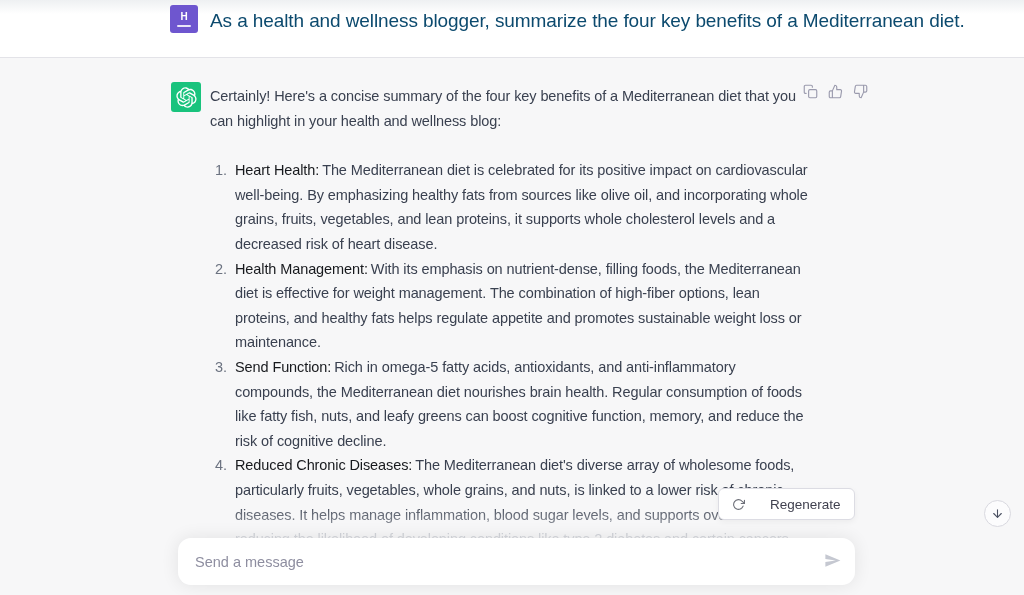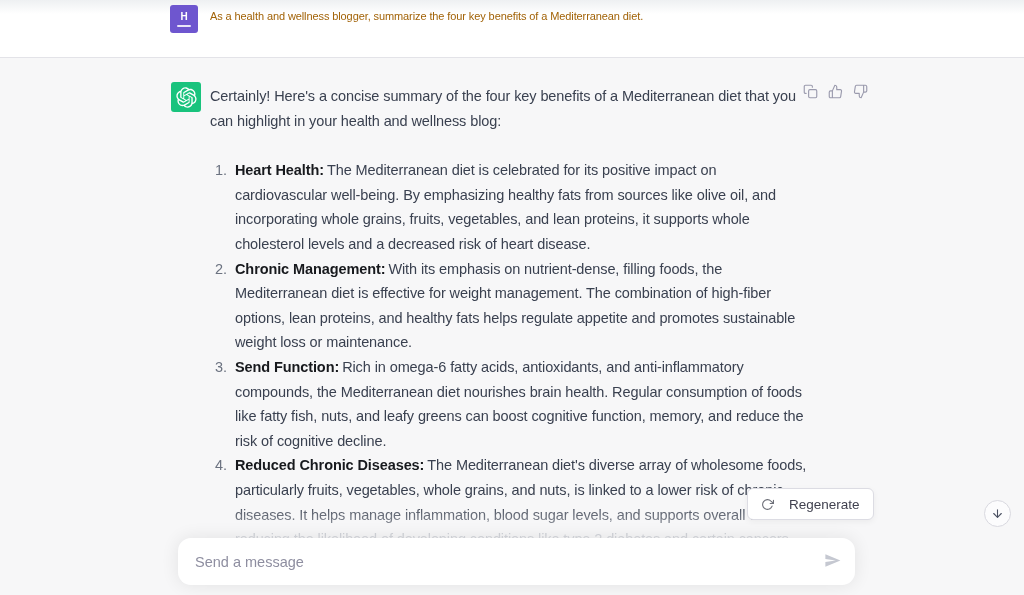--- a/index.html
+++ b/index.html
@@ -9,46 +9,46 @@
   .canvas { position:relative; width:1024px; height:595px; background:#f7f7f8; overflow:hidden; }
 
   
   .user-row { position:absolute; top:0; left:0; right:0; height:58px; background:#ffffff; border-bottom:1px solid #e3e3e8; }
   .user-row::before { content:""; position:absolute; top:0; left:0; right:0; height:14px;
     background:linear-gradient(180deg,#eef0f2,rgba(255,255,255,0)); pointer-events:none; }
   .user-avatar { position:absolute; left:170px; top:5px; width:28px; height:28px; border-radius:3px;
     display:flex; flex-direction:column; align-items:center; justify-content:center; }
   .user-avatar .letter { color:#fff; font-weight:bold; font-size:10px; line-height:10px; }
   .user-avatar .microline { width:14px; height:2px; margin-top:3px; background:rgba(255,255,255,.85); border-radius:1px; }
-  .user-text { position:absolute; left:210px; top:10px; font-size:11px; color:#a16207; letter-spacing:-0.1px; }
+  .user-text { position:absolute; left:210px; top:10px; font-size:19px; color:#0c4a6e; letter-spacing:-0.1px; }
 
   
   .asst-avatar { position:absolute; left:171px; top:82px; width:30px; height:30px; border-radius:3px;
     display:flex; align-items:center; justify-content:center; }
   .asst-avatar svg { width:21px; height:21px; fill:#fff; }
 
   .actions { position:absolute; left:802px; top:84px; display:flex; gap:9px; z-index:3; }
   .action-btn { width:16px; height:16px; color:#9a9aad; cursor:pointer; background:none; border:none; padding:0; }
   .action-btn svg { width:15px; height:15px; stroke:#9a9aad; fill:none; stroke-width:1.8; stroke-linecap:round; stroke-linejoin:round; }
 
   .asst-body { position:absolute; left:210px; top:84px; width:600px; font-size:14.5px; line-height:24.6px;
     color:#3a4150; letter-spacing:-0.1px; }
   .asst-intro { margin-bottom:25px; }
   .benefits-list { list-style:none; }
   .benefit-item { display:flex; }
   .li-num { flex:none; width:17px; text-align:right; margin-right:8px; color:#6b7280; }
-  .li-title { font-weight:bold; color:#17191d; margin-right:3px; }
+  .li-title { font-weight:normal; color:#17191d; margin-right:3px; }
   .faded { color:#9aa0ac; }
 
   
   .fade-overlay { position:absolute; left:0; right:0; top:502px; height:93px; z-index:4; pointer-events:none;
     background:linear-gradient(180deg, rgba(247,247,248,0) 0%, #f7f7f8 58%); }
 
   
-  .regen-btn { position:absolute; left:747px; top:488px; height:32px; z-index:6; display:flex; align-items:center; gap:15px;
+  .regen-btn { position:absolute; left:718px; top:488px; height:32px; z-index:6; display:flex; align-items:center; gap:25px;
     padding:0 13px; background:#fff; border:1px solid #dcdce3; border-radius:6px; cursor:pointer;
     font-family:inherit; font-size:13.5px; color:#40414f; box-shadow:0 2px 6px rgba(0,0,0,0.05); }
   .regen-btn svg { width:13px; height:13px; stroke:#6e7079; fill:none; stroke-width:2; stroke-linecap:round; stroke-linejoin:round; }
 
   
   .composer { position:absolute; left:178px; top:538px; width:677px; height:47px; z-index:6;
     background:#fff; border-radius:13px; box-shadow:0 0 18px rgba(0,0,0,0.09); }
   .composer input { position:absolute; left:0; top:0; width:100%; height:100%; border:none; outline:none; background:transparent;
     padding:0 48px 0 17px; font-family:inherit; font-size:14.5px; color:#374151; }
   .composer input::placeholder { color:#8e8ea0; }
@@ -101,25 +101,25 @@
 
   <div class="asst-body">
     <p class="asst-intro">Certainly! Here's a concise summary of the four key benefits of a Mediterranean diet that you can highlight in your health and wellness blog:</p>
     <ol class="benefits-list">
       <li class="benefit-item">
         <span class="li-num">1.</span>
         <span class="li-body"><span class="li-title">Heart Health:</span><span>The Mediterranean diet is celebrated for its positive impact on cardiovascular well-being. By emphasizing healthy fats from sources like olive oil, and incorporating whole grains, fruits, vegetables, and lean proteins, it supports whole cholesterol levels and a decreased risk of heart disease.</span></span>
       </li>
       <li class="benefit-item">
         <span class="li-num">2.</span>
-        <span class="li-body"><span class="li-title">Chronic Management:</span><span>With its emphasis on nutrient-dense, filling foods, the Mediterranean diet is effective for weight management. The combination of high-fiber options, lean proteins, and healthy fats helps regulate appetite and promotes sustainable weight loss or maintenance.</span></span>
+        <span class="li-body"><span class="li-title">Health Management:</span><span>With its emphasis on nutrient-dense, filling foods, the Mediterranean diet is effective for weight management. The combination of high-fiber options, lean proteins, and healthy fats helps regulate appetite and promotes sustainable weight loss or maintenance.</span></span>
       </li>
       <li class="benefit-item">
         <span class="li-num">3.</span>
-        <span class="li-body"><span class="li-title">Send Function:</span><span>Rich in omega-6 fatty acids, antioxidants, and anti-inflammatory compounds, the Mediterranean diet nourishes brain health. Regular consumption of foods like fatty fish, nuts, and leafy greens can boost cognitive function, memory, and reduce the risk of cognitive decline.</span></span>
+        <span class="li-body"><span class="li-title">Send Function:</span><span>Rich in omega-5 fatty acids, antioxidants, and anti-inflammatory compounds, the Mediterranean diet nourishes brain health. Regular consumption of foods like fatty fish, nuts, and leafy greens can boost cognitive function, memory, and reduce the risk of cognitive decline.</span></span>
       </li>
       <li class="benefit-item">
         <span class="li-num">4.</span>
         <span class="li-body"><span class="li-title">Reduced Chronic Diseases:</span><span>The Mediterranean diet's diverse array of wholesome foods, particularly fruits, vegetables, whole grains, and nuts, is linked to a lower risk of chronic diseases. It helps manage inflammation, blood sugar levels, and supports overall wel</span> <span class="faded">reducing the likelihood of developing conditions like type 2 diabetes and certain cancers.</span></span>
       </li>
     </ol>
   </div>
 
   <div class="fade-overlay"></div>
 

